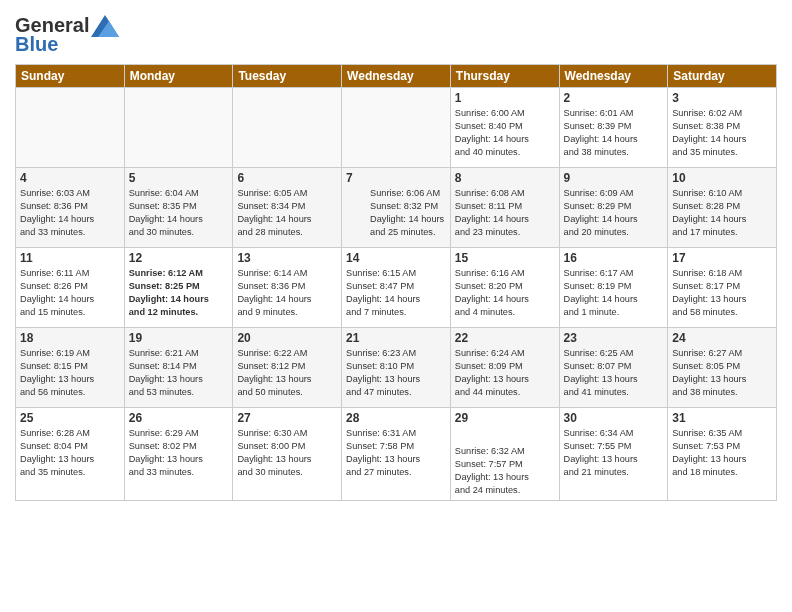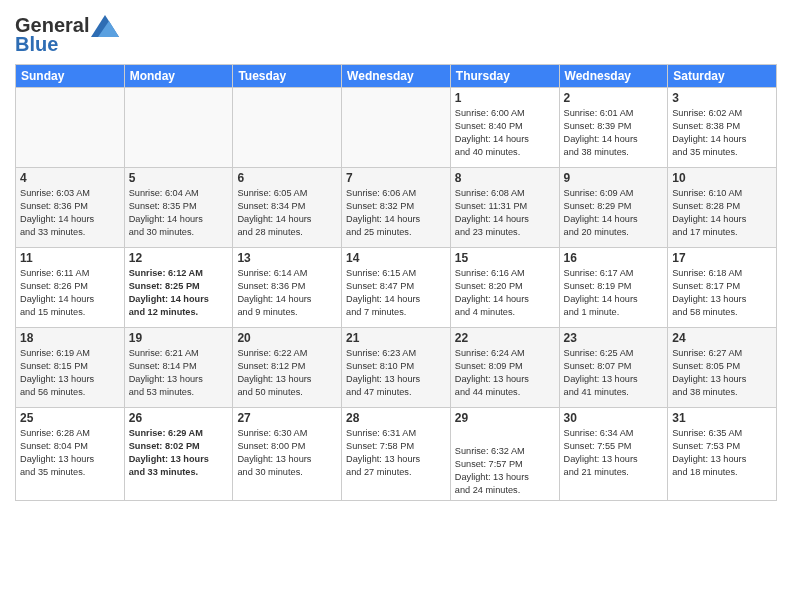--- a/index.html
+++ b/index.html
@@ -39,21 +39,21 @@
     .location {
       font-size: 16px;
       color: #555;
     }
     .calendar {
       width: 100%;
       border-collapse: collapse;
       table-layout: fixed;
     }
     .calendar th {
-      background-color: #3b82f6;
+      background-color: #a16207;
       color: #fff;
       text-align: left;
       padding: 4px 5px;
       font-size: 12px;
       font-weight: bold;
       border: 1px solid #ccc;
     }
     .calendar td {
       border: 1px solid #ccc;
       vertical-align: top;
@@ -163,29 +163,29 @@
           </td>
           <td>
             <span class="day-num">6</span>
             <div class="day-info" style="white-space: pre-line;">Sunrise: 6:05 AM
 Sunset: 8:34 PM
 Daylight: 14 hours
 and 28 minutes.</div>
           </td>
           <td>
             <span class="day-num">7</span>
-            <div class="day-info" style="white-space: pre-line;">Sunrise: 6:06 AM
+            <div class="day-info" style="white-space: pre-line; margin-left: 24px;">Sunrise: 6:06 AM
 Sunset: 8:32 PM
 Daylight: 14 hours
 and 25 minutes.</div>
           </td>
           <td>
             <span class="day-num">8</span>
             <div class="day-info" style="white-space: pre-line;">Sunrise: 6:08 AM
-Sunset: 11:31 PM
+Sunset: 8:11 PM
 Daylight: 14 hours
 and 23 minutes.</div>
           </td>
           <td>
             <span class="day-num">9</span>
             <div class="day-info" style="white-space: pre-line;">Sunrise: 6:09 AM
 Sunset: 8:29 PM
 Daylight: 14 hours
 and 20 minutes.</div>
           </td>
@@ -302,21 +302,21 @@
         <tr>
           <td>
             <span class="day-num">25</span>
             <div class="day-info" style="white-space: pre-line;">Sunrise: 6:28 AM
 Sunset: 8:04 PM
 Daylight: 13 hours
 and 35 minutes.</div>
           </td>
           <td>
             <span class="day-num">26</span>
-            <div class="day-info" style="white-space: pre-line; font-weight: bold;">Sunrise: 6:29 AM
+            <div class="day-info" style="white-space: pre-line;">Sunrise: 6:29 AM
 Sunset: 8:02 PM
 Daylight: 13 hours
 and 33 minutes.</div>
           </td>
           <td>
             <span class="day-num">27</span>
             <div class="day-info" style="white-space: pre-line;">Sunrise: 6:30 AM
 Sunset: 8:00 PM
 Daylight: 13 hours
 and 30 minutes.</div>

